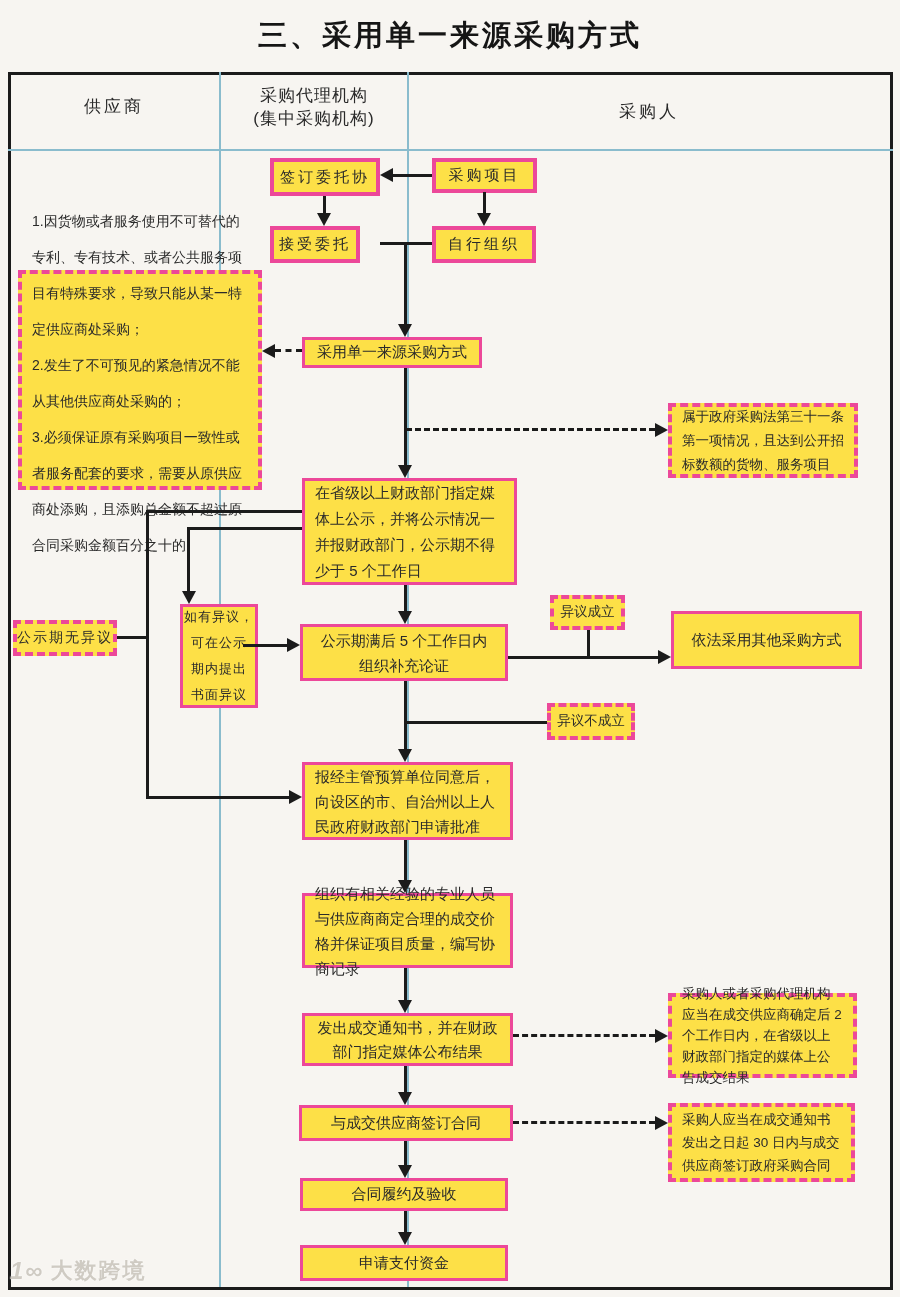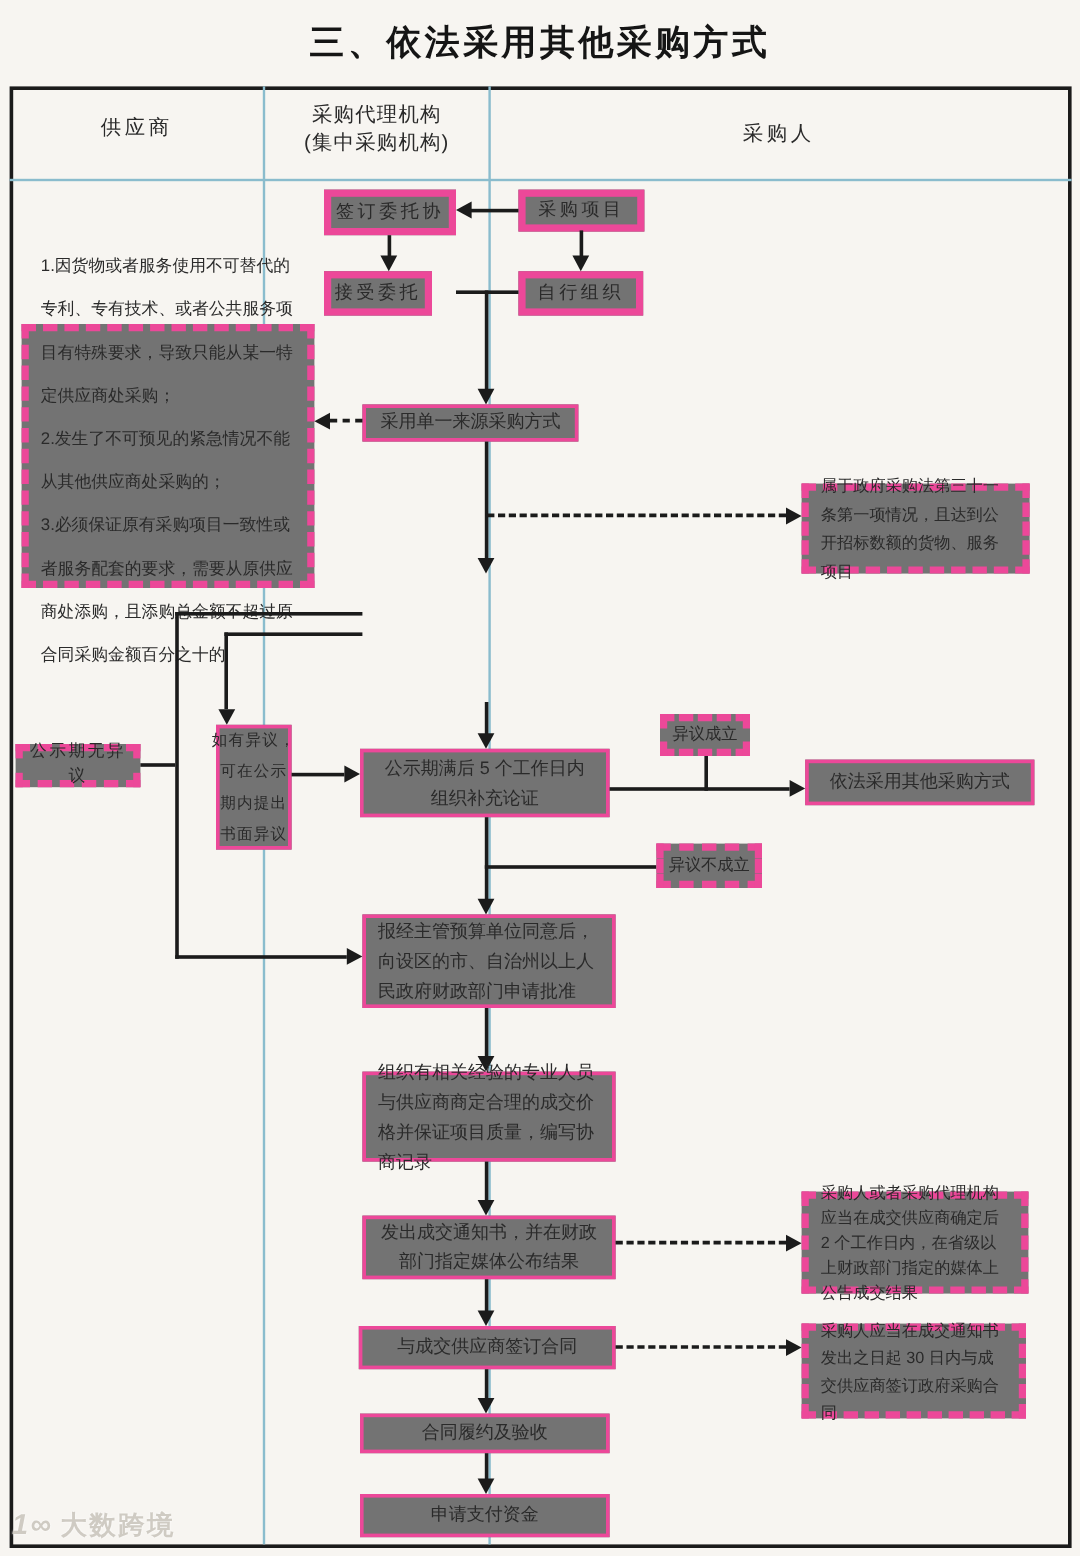--- a/index.html
+++ b/index.html
@@ -5,21 +5,21 @@
   html,body{margin:0;padding:0;background:#efedea;}
   .canvas{position:relative;width:900px;height:1297px;background:#f7f5f1;
           font-family:"Liberation Sans","DejaVu Sans",sans-serif;color:#222;overflow:hidden;}
   .title{position:absolute;left:0;top:16px;width:900px;text-align:center;
          font-size:29px;font-weight:bold;letter-spacing:3px;color:#151515;}
   .frame{position:absolute;left:8px;top:72px;width:885px;height:1218px;
          border:3px solid #1b1b1b;box-sizing:border-box;}
   .lane-v{position:absolute;top:72px;width:2px;height:1215px;background:#8abccd;}
   .lane-h{position:absolute;left:8px;top:149px;width:885px;height:2px;background:#8abccd;}
   .lane-label{position:absolute;text-align:center;font-size:17px;letter-spacing:3px;color:#2a2a2a;}
-  .box{position:absolute;box-sizing:border-box;border:6px solid #ec4899;background:#737373;
+  .box{position:absolute;box-sizing:border-box;border:4px solid #ec4899;background:#fde047;
        display:flex;flex-direction:column;align-items:center;justify-content:center;
        text-align:center;font-size:15px;color:#2a2a2a;line-height:1.5;}
   .thick{border-width:3px;}
   .dashedb{border-style:dashed;}
   .para{align-items:flex-start;justify-content:center;text-align:left;padding:6px 10px;}
   .hline{position:absolute;height:3px;background:#1b1b1b;}
   .vline{position:absolute;width:3px;background:#1b1b1b;}
   .hdash{position:absolute;height:0;border-top:3px dashed #1b1b1b;}
   .arrow{position:absolute;width:0;height:0;}
   .a-down{border-left:7px solid transparent;border-right:7px solid transparent;border-top:13px solid #1b1b1b;}
@@ -29,21 +29,21 @@
   .watermark{position:absolute;left:10px;top:1256px;display:flex;align-items:center;gap:6px;
              color:#cfcbc3;font-weight:bold;font-size:22px;letter-spacing:2px;
              text-shadow:0 0 2px #ffffff;}
   .wlogo{font-size:24px;font-style:italic;}
 </style>
 </head>
 <body>
 
 <div class="canvas">
 
-  <div class="title">三、依法采用其他采购方式</div>
+  <div class="title">三、采用单一来源采购方式</div>
 
   <div class="frame"></div>
   <div class="lane-v" style="left:219px;"></div>
   <div class="lane-v" style="left:407px;"></div>
   <div class="lane-h"></div>
 
   <div class="lane-label" style="left:8px;top:95px;width:212px;">供应商</div>
   <div class="lane-label" style="left:220px;top:84px;width:188px;letter-spacing:1px;">
     <div>采购代理机构</div>
     <div>(集中采购机构)</div>
@@ -74,53 +74,54 @@
   </div>
   <div class="hdash" style="left:275px;top:349px;width:27px;"></div>
   <div class="arrow a-left" style="left:262px;top:344px;"></div>
 
   <div class="vline" style="left:404px;top:368px;height:98px;"></div>
   <div class="arrow a-down" style="left:398px;top:465px;"></div>
   <div class="hdash" style="left:406px;top:428px;width:249px;"></div>
   <div class="arrow a-right" style="left:655px;top:423px;"></div>
   <div class="box dashedb para" style="left:668px;top:403px;width:190px;height:75px;font-size:13.5px;line-height:24px;">属于政府采购法第三十一条第一项情况，且达到公开招标数额的货物、服务项目</div>
 
+  <div class="box thick para" style="left:302px;top:478px;width:215px;height:107px;line-height:26px;">在省级以上财政部门指定媒体上公示，并将公示情况一并报财政部门，公示期不得少于 5 个工作日</div>
 
   <div class="hline" style="left:146px;top:510px;width:156px;"></div>
   <div class="vline" style="left:146px;top:510px;height:289px;"></div>
   <div class="hline" style="left:146px;top:796px;width:143px;"></div>
   <div class="arrow a-right" style="left:289px;top:790px;"></div>
   <div class="hline" style="left:187px;top:527px;width:115px;"></div>
   <div class="vline" style="left:187px;top:527px;height:64px;"></div>
   <div class="arrow a-down" style="left:182px;top:591px;"></div>
 
   <div class="box dashedb" style="left:13px;top:620px;width:104px;height:36px;font-size:14px;letter-spacing:2px;font-family:Liberation Mono, monospace;">公示期无异议</div>
   <div class="hline" style="left:117px;top:636px;width:29px;"></div>
 
-  <div class="box thick" style="left:180px;top:604px;width:63px;height:104px;font-size:13px;line-height:26px;letter-spacing:1px;white-space:nowrap;">
+  <div class="box thick" style="left:180px;top:604px;width:78px;height:104px;font-size:13px;line-height:26px;letter-spacing:1px;white-space:nowrap;">
     <div>如有异议，</div>
     <div>可在公示</div>
     <div>期内提出</div>
     <div>书面异议</div>
   </div>
 
   <div class="vline" style="left:404px;top:585px;height:27px;"></div>
   <div class="arrow a-down" style="left:398px;top:611px;"></div>
   <div class="box thick" style="left:300px;top:624px;width:208px;height:57px;line-height:25px;">
     <div>公示期满后 5 个工作日内</div>
     <div>组织补充论证</div>
   </div>
   <div class="hline" style="left:243px;top:644px;width:44px;"></div>
   <div class="arrow a-right" style="left:287px;top:638px;"></div>
 
   <div class="box dashedb" style="left:550px;top:595px;width:75px;height:35px;font-size:13.5px;">异议成立</div>
   <div class="vline" style="left:587px;top:630px;height:29px;"></div>
   <div class="hline" style="left:508px;top:656px;width:150px;"></div>
   <div class="arrow a-right" style="left:658px;top:650px;"></div>
-  <div class="box thick" style="left:671px;top:633px;width:191px;height:38px;">依法采用其他采购方式</div>
+  <div class="box thick" style="left:671px;top:611px;width:191px;height:58px;">依法采用其他采购方式</div>
 
   <div class="vline" style="left:404px;top:681px;height:69px;"></div>
   <div class="hline" style="left:404px;top:721px;width:143px;"></div>
   <div class="box dashedb" style="left:547px;top:703px;width:88px;height:37px;font-size:13.5px;">异议不成立</div>
   <div class="arrow a-down" style="left:398px;top:749px;"></div>
 
   <div class="box thick para" style="left:302px;top:762px;width:211px;height:78px;line-height:25px;">报经主管预算单位同意后，向设区的市、自治州以上人民政府财政部门申请批准</div>
   <div class="vline" style="left:404px;top:840px;height:41px;"></div>
   <div class="arrow a-down" style="left:398px;top:880px;"></div>
 

